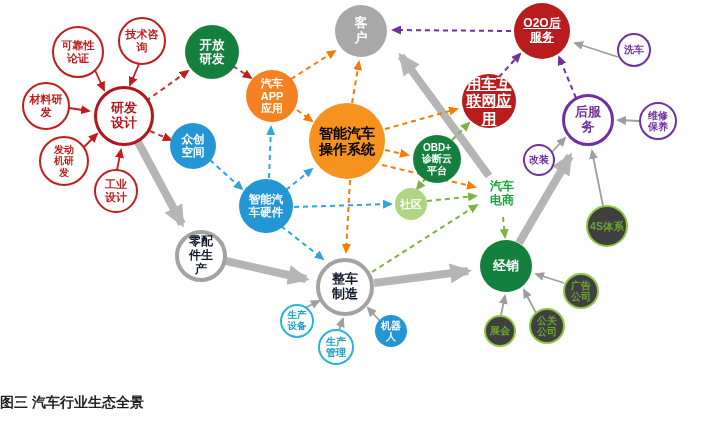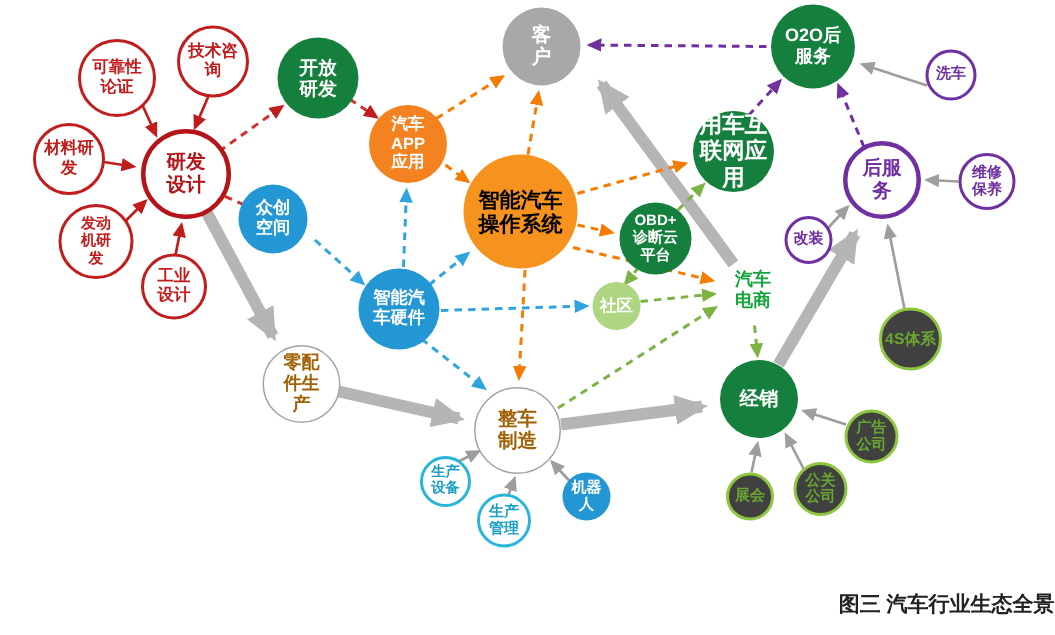--- a/index.html
+++ b/index.html
@@ -14,32 +14,32 @@
     text-align:center;white-space:pre-line;line-height:1.15;
     font-weight:bold;box-sizing:border-box;letter-spacing:0;
   }
   .red-o   {background:#fff;border:2px solid #c21d1d;color:#c21d1d;}
   .red-o2  {background:#fff;border:3px solid #b51418;color:#b51418;}
   .red-s   {background:#15803d;color:#fff;}
   .blue-s  {background:#2397d4;color:#fff;}
   .orange-s{background:#f58220;color:#fff;}
   .orange-b{background:#f6921e;color:#000000;}
   .gray-s  {background:#a8a8a8;color:#fff;}
-  .purple-s{background:#15803d;color:#fff;}
+  .purple-s{background:#b91c1c;color:#fff;text-decoration:underline;}
   .purple-o{background:#fff;border:2px solid #7030a0;color:#7030a0;}
   .purple-o2{background:#fff;border:3px solid #7030a0;color:#7030a0;}
   .green-s {background:#15803d;color:#fff;}
   .green-lt{background:#aed581;color:#fff;}
   .green-o {background:#404040;border:2px solid #8dc63f;color:#69a531;}
   .cyan-o  {background:#fff;border:2px solid #29b5d8;color:#1b9fc4;}
-  .cyan-o2 {background:#fff;border:1px solid #a3a3a3;color:#a16207;}
+  .cyan-o2 {background:#fff;border:4px solid #a3a3a3;color:#0f172a;}
   .white-green{background:#fff;color:#16a53c;}
   #caption{
     position:absolute;left:0;top:394px;width:703px;z-index:3;
-    text-align:right;font-size:14px;font-weight:bold;color:#222;
+    text-align:left;font-size:14px;font-weight:bold;color:#222;
   }
 </style>
 </head>
 <body>
 
 <div id="stage">
 
   <svg id="arrows" width="703" height="423" viewBox="0 0 703 423">
     <defs>
       <marker id="mThick" markerUnits="userSpaceOnUse" markerWidth="24" markerHeight="22" refX="18" refY="10" orient="auto">
@@ -142,21 +142,21 @@
   <div class="node red-o2" style="left:94px;top:86px;width:60px;height:60px;font-size:13px">研发
 设计</div>
   <div class="node red-o" style="left:39px;top:136px;width:50px;height:50px;font-size:10px">发动
 机研
 发</div>
   <div class="node red-o" style="left:94px;top:169px;width:44px;height:44px;font-size:11px">工业
 设计</div>
   <div class="node red-s" style="left:185px;top:25px;width:54px;height:54px;font-size:12.5px">开放
 研发</div>
 
-  <div class="node blue-s" style="left:159px;top:123px;width:46px;height:46px;font-size:11.5px">众创
+  <div class="node blue-s" style="left:170px;top:123px;width:46px;height:46px;font-size:11.5px">众创
 空间</div>
   <div class="node blue-s" style="left:239px;top:179px;width:54px;height:54px;font-size:11.5px">智能汽
 车硬件</div>
   <div class="node orange-s" style="left:246px;top:70px;width:52px;height:52px;font-size:11px">汽车
 APP
 应用</div>
   <div class="node orange-b" style="left:309px;top:103px;width:76px;height:76px;font-size:14px">智能汽车
 操作系统</div>
 
   <div class="node gray-s" style="left:335px;top:5px;width:52px;height:52px;font-size:13px">客

